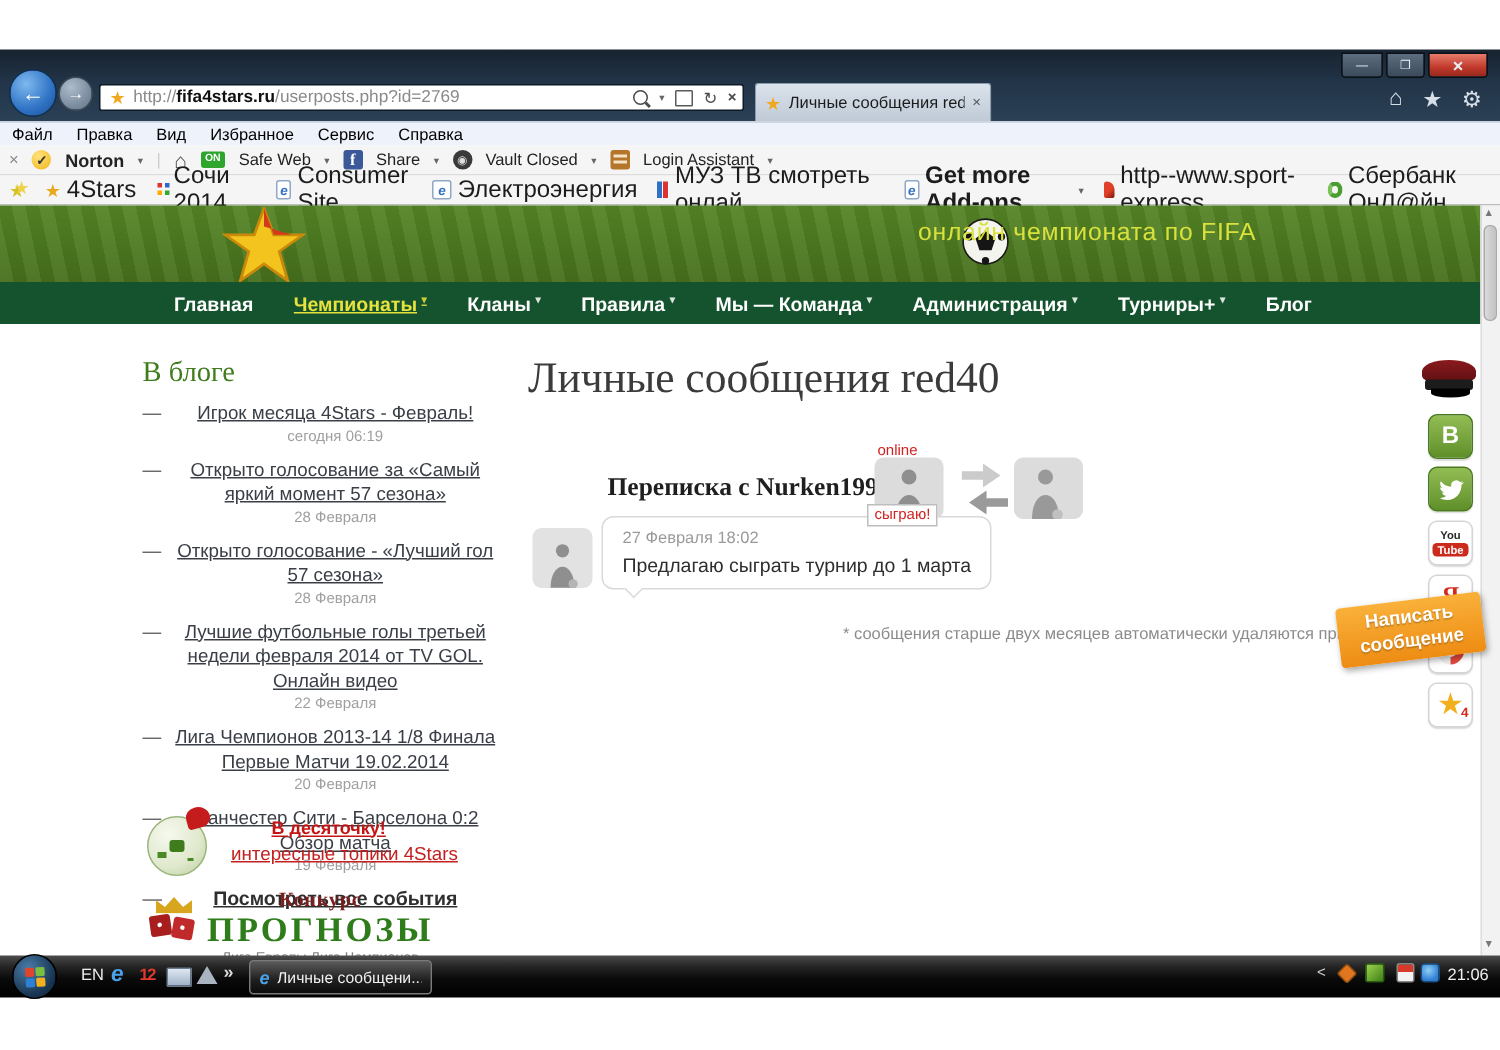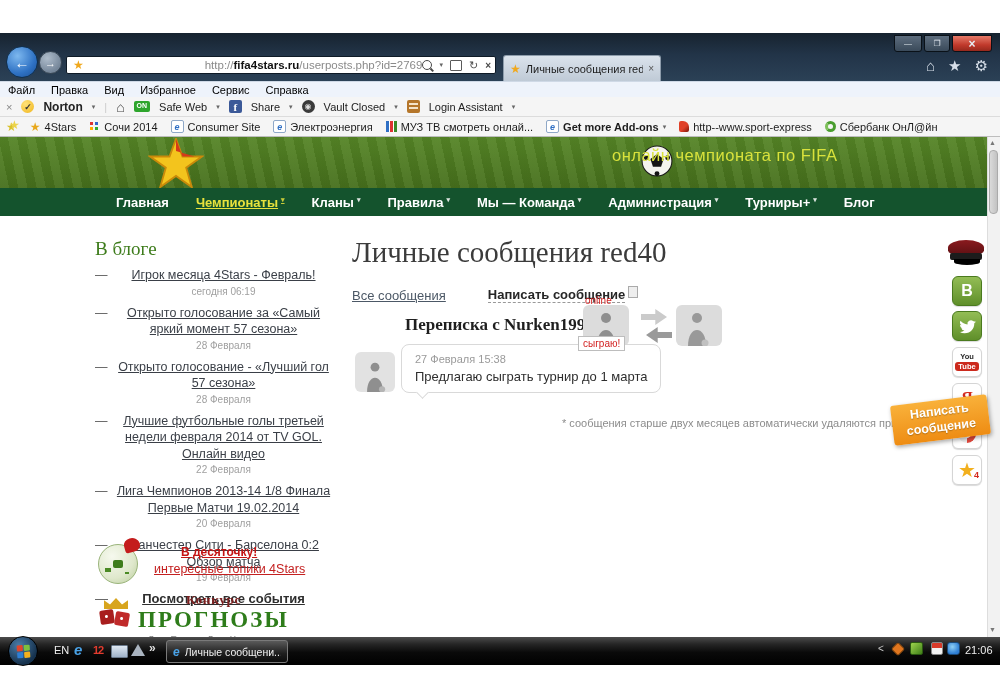--- a/index.html
+++ b/index.html
@@ -19,21 +19,21 @@
   .win-btn.res::after{content:"❐";font-size:8px;}
   .win-btn.close::after{content:"×";font-size:12px;font-weight:bold;}
   .nav-circle{border-radius:50%;display:flex;align-items:center;justify-content:center;color:#fff;}
   .back-btn{left:6px;top:46px;width:30px;height:30px;z-index:3;
     background:radial-gradient(circle at 35% 30%,#7db8ef,#2f72c4 60%,#1b4f94);border:1px solid #10304f;font-size:15px;}
   .back-btn::after{content:"←";}
   .fwd-btn{left:39px;top:51px;width:21px;height:21px;
     background:radial-gradient(circle at 35% 30%,#aebccb,#76879a 70%);border:1px solid #3c4a58;font-size:11px;}
   .fwd-btn::after{content:"→";}
   .addressbar{left:66px;top:56px;width:430px;height:18px;background:#fff;border:1px solid #0e1a26;
-    border-radius:2px;display:flex;align-items:center;padding:0 4px;box-sizing:border-box;text-align:right;}
+    border-radius:2px;display:flex;align-items:center;padding:0 4px;box-sizing:border-box;}
   .fav-star{color:#f0a81d;font-size:12px;margin:0 5px 0 2px;}
   .fav-star::after{content:"★";}
   .url{font-size:11.5px;color:#8a8a8a;white-space:nowrap;overflow:hidden;flex:1;}
   .url b{color:#111;font-weight:bold;}
   .addr-icons{display:flex;align-items:center;gap:7px;color:#4a4a4a;}
   .mag{width:8px;height:8px;border:1.5px solid #4a4a4a;border-radius:50%;position:relative;}
   .mag::after{content:"";position:absolute;width:4px;height:1.5px;background:#4a4a4a;
     transform:rotate(45deg);left:7px;top:8px;}
   .mini-caret{font-size:7px;color:#666;}
   .mini-caret::after{content:"▾";}
@@ -70,21 +70,21 @@
     display:flex;align-items:flex-end;justify-content:center;line-height:1;}
   .fb-sq::after{content:"f";}
   .vault-ic{width:13px;height:13px;background:#3a3a3a;border-radius:50%;display:flex;align-items:center;
     justify-content:center;color:#ddd;font-size:8px;}
   .vault-ic::after{content:"◉";}
   .login-ic{width:13px;height:13px;background:#b5762a;border-radius:2px;position:relative;}
   .login-ic::after{content:"";position:absolute;left:2px;right:2px;top:3px;height:2px;background:#f4e3c8;
     box-shadow:0 4px 0 #f4e3c8;}
   
   .favbar{left:0;top:117px;width:1000px;height:20px;background:#f5f5f5;border-bottom:1px solid #bdbdbd;
-    display:flex;align-items:center;gap:13px;padding-left:6px;box-sizing:border-box;font-size:11px;color:#1c1c1c;}
+    display:flex;align-items:center;gap:13px;padding-left:6px;box-sizing:border-box;font-size:16px;color:#1c1c1c;}
   .fv{display:flex;align-items:center;gap:4px;}
   .star-gold{color:#e8a81c;font-size:12px;}.star-gold::after{content:"★";}
   .star-stack{color:#d8c02a;font-size:12px;position:relative;}
   .star-stack::after{content:"★";}
   .star-stack::before{content:"★";position:absolute;left:3px;top:-2px;color:#ecd34a;}
   .dots4{width:11px;height:11px;position:relative;}
   .dots4::after{content:"";position:absolute;width:3px;height:3px;background:#d33;left:1px;top:1px;
     box-shadow:5px 0 0 #36c,0 5px 0 #fa0,5px 5px 0 #3a3;}
   .e-ic{width:13px;height:13px;background:#fff;border:1px solid #8fa8c8;border-radius:2px;
     color:#2f6fc4;font-size:9px;font-weight:bold;font-style:italic;display:flex;align-items:center;justify-content:center;box-sizing:border-box;}
@@ -411,27 +411,20 @@
       <span class="d2"></span>
   </div>
   <div class="abs contest">
     <div class="contest-small">Конкурс</div>
     <div class="contest-big">ПРОГНОЗЫ</div>
     <div class="contest-leagues">Лига Европы   Лига Чемпионов</div>
     <div class="contest-bottom">матчи плей-офф</div>
   </div>
 
   <div class="abs page-title">Личные сообщения red40</div>
-  <div class="abs links-row">
-    <span class="all-msgs">Все сообщения</span>
-    <span style="display:flex;align-items:center;">
-      <span class="write-msg">Написать сообщение</span>
-      <span class="write-ic"></span>
-    </span>
-  </div>
   <div class="abs conv-title">Переписка с Nurken1997</div>
 
   <div class="abs online-lbl">online</div>
   <div class="abs avatar av1">
     <svg width="34" height="36" viewBox="0 0 34 36">
         <circle cx="17" cy="8" r="5" fill="#8f8f8f"></circle>
         <path d="M8 36c0-10 4-16 9-16s9 6 9 16z" fill="#8f8f8f"></path>
         <circle cx="25" cy="33" r="3.5" fill="#b5b5b5"></circle>
       </svg>
   </div>
@@ -447,21 +440,21 @@
   </div>
 
   <div class="abs avatar msg-avatar">
     <svg width="30" height="32" viewBox="0 0 34 36">
         <circle cx="17" cy="8" r="5" fill="#8f8f8f"></circle>
         <path d="M8 36c0-10 4-16 9-16s9 6 9 16z" fill="#8f8f8f"></path>
         <circle cx="25" cy="33" r="3.5" fill="#b5b5b5"></circle>
       </svg>
   </div>
   <div class="abs bubble">
-    <div class="bubble-date">27 Февраля 15:38</div>
+    <div class="bubble-date">27 Февраля 18:02</div>
     <div class="bubble-text">Предлагаю сыграть турнир до 1 марта</div>
   </div>
   <div class="abs footnote">* сообщения старше двух месяцев автоматически удаляются при смене сезона</div>
 
   <div class="abs cap-ic">
     <span class="top"></span>
       <span class="band"></span>
       <span class="brim"></span>
   </div>
   <div class="abs tile green" style="top:276px">

